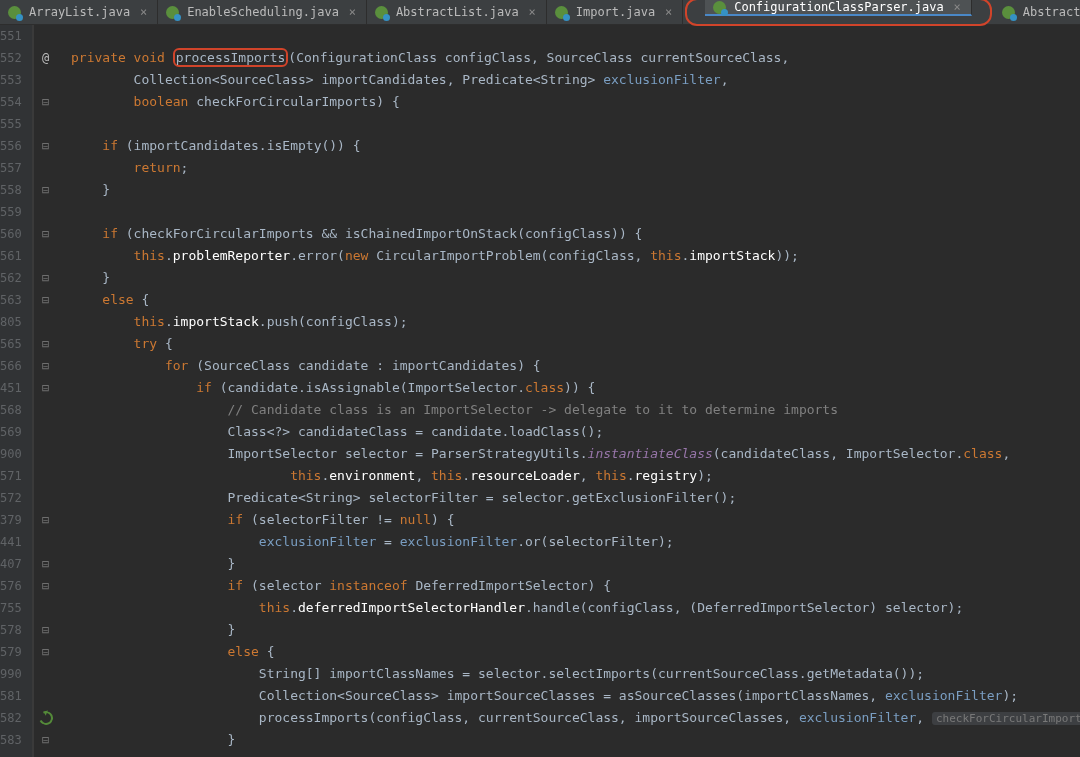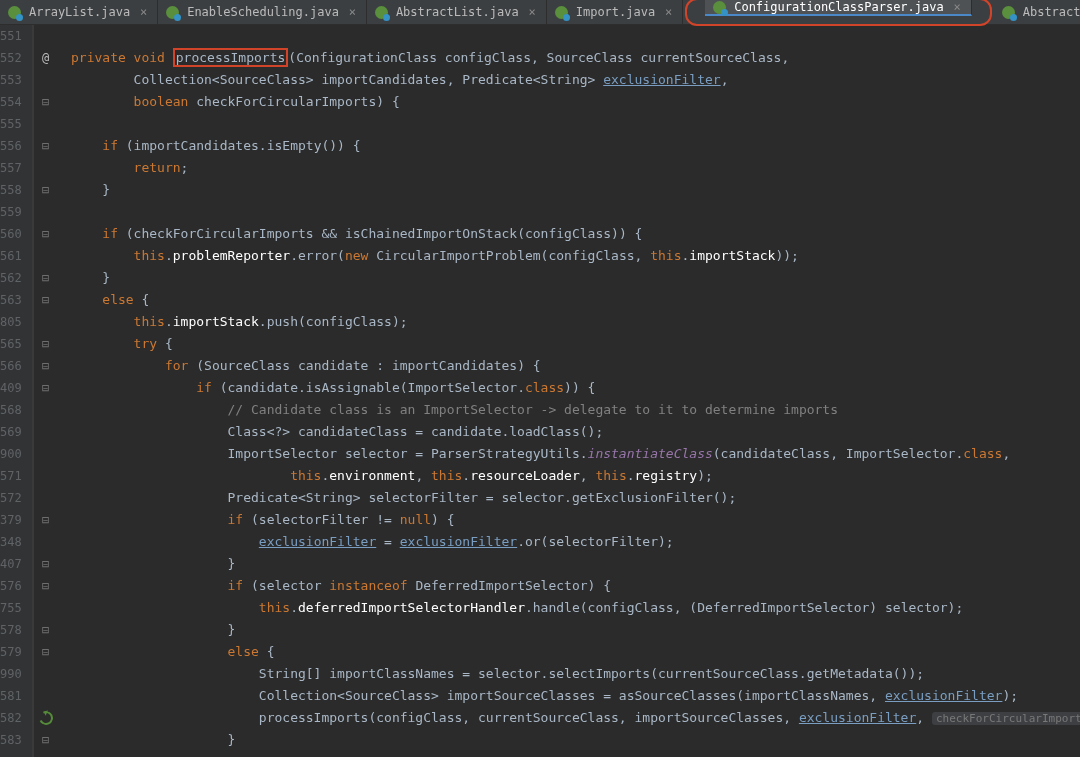--- a/index.html
+++ b/index.html
@@ -14,22 +14,22 @@
   .hi-box{border:2px solid #d1442a;border-radius:12px;padding:0 18px;margin:-2px 2px}
   .editor{flex:1;display:flex;overflow:hidden;position:relative}
   .gutter{width:56px;background:#313335;color:#606366;text-align:right;padding-right:10px;font-size:12px;line-height:22px;border-right:1px solid #3a3a3a}
   .markers{width:26px;background:#313335;position:relative;border-right:1px solid #3a3a3a}
   .markers .m{position:absolute;left:6px;width:14px;height:22px;display:flex;align-items:center;justify-content:center;color:#6e6e6e;font-size:12px}
   .code{flex:1;padding:0 6px;line-height:22px;white-space:pre;font-size:13px}
   .code .tok-kw{color:#cc7832}
   .code .tok-com{color:#808080}
   .code .tok-fld{color:#ffffff}
   .code .tok-ital{color:#9876aa;font-style:italic}
-  .code .tok-und{text-decoration:underline;color:#7a9ec2}
-  .code .tok-hl{border:2px solid #d1442a;border-radius:0;padding:0 1px}
+  .code .tok-und{color:#7a9ec2}
+  .code .tok-hl{border:2px solid #d1442a;border-radius:6px;padding:0 1px}
   .code .hint{background:#3d3f42;color:#787878;padding:0 4px;border-radius:3px;font-size:11px}
   .line{height:22px}
   .arrow{width:0;height:0;border-left:4px solid transparent;border-right:4px solid transparent;border-top:5px solid #a4a4a4;display:inline-block;vertical-align:middle}
   .reload-icon{display:inline-block;width:10px;height:10px;border:2px solid #548a39;border-radius:50%;border-left-color:transparent;transform:rotate(20deg);position:relative}
   .reload-icon::after{content:"";position:absolute;top:-3px;left:-2px;border:3px solid transparent;border-right-color:#548a39}
   .minus{color:#6e6e6e}
   .folder-icon{display:inline-block;width:12px;height:9px;border:1px solid #7c7c7c;border-top-width:2px;margin-right:2px}
   .c-icon{display:inline-block;width:11px;height:11px;border-radius:50%;background:#466846;color:#1e1e1e;font-size:9px;text-align:center;line-height:11px;font-weight:bold}
   .at{color:#bbb}
 </style>
@@ -85,28 +85,28 @@
         <div class="line">557</div>
         <div class="line">558</div>
         <div class="line">559</div>
         <div class="line">560</div>
         <div class="line">561</div>
         <div class="line">562</div>
         <div class="line">563</div>
         <div class="line">805</div>
         <div class="line">565</div>
         <div class="line">566</div>
-        <div class="line">409</div>
+        <div class="line">451</div>
         <div class="line">568</div>
         <div class="line">569</div>
         <div class="line">900</div>
         <div class="line">571</div>
         <div class="line">572</div>
         <div class="line">379</div>
-        <div class="line">348</div>
+        <div class="line">441</div>
         <div class="line">407</div>
         <div class="line">576</div>
         <div class="line">755</div>
         <div class="line">578</div>
         <div class="line">579</div>
         <div class="line">990</div>
         <div class="line">581</div>
         <div class="line">582</div>
         <div class="line">583</div>
       </div>

